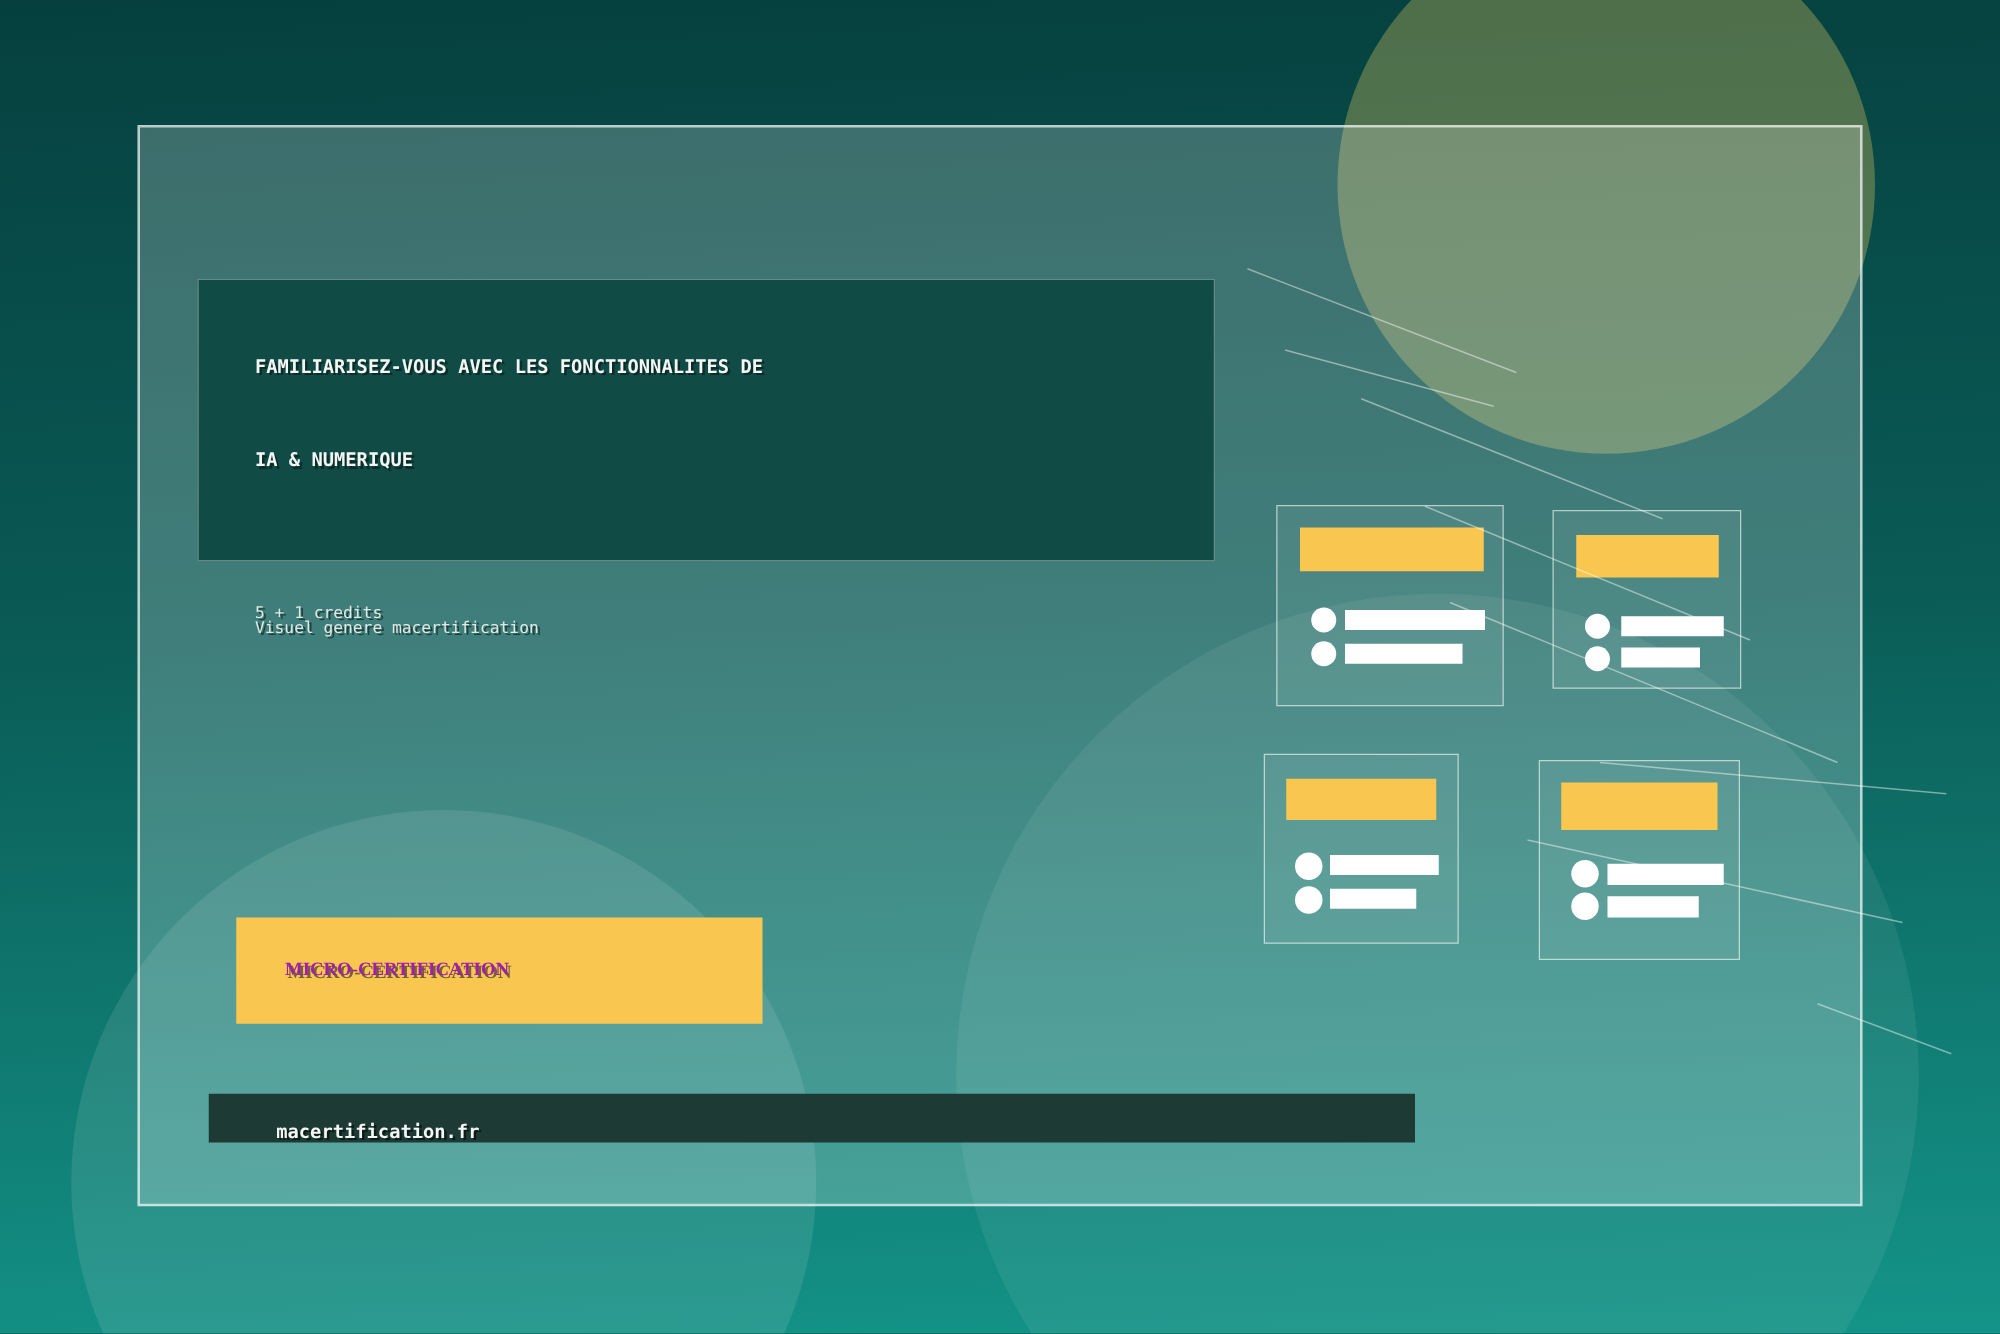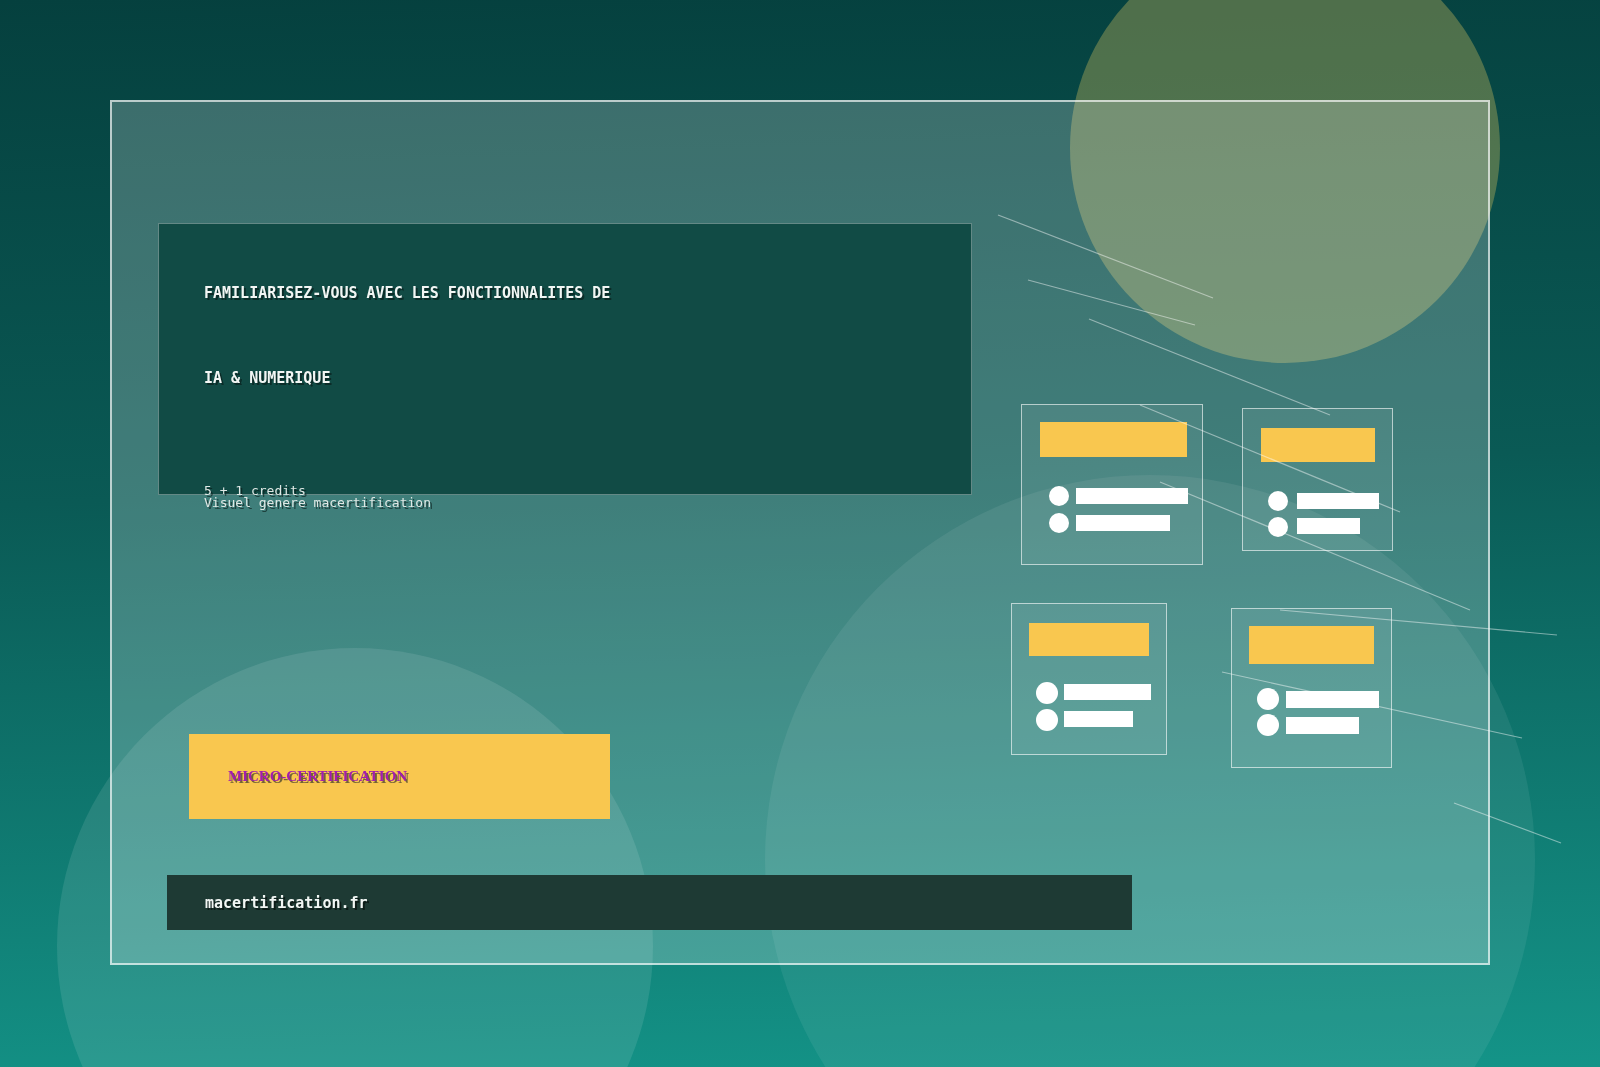--- a/index.html
+++ b/index.html
@@ -35,40 +35,40 @@
     position: absolute;
     left: 110px; top: 100px;
     width: 1380px; height: 865px;
     box-sizing: border-box;
     background: rgba(255,255,255,0.22);
     border: 2px solid rgba(255,255,255,0.65);
   }
   .headline-panel {
     position: absolute;
     left: 158px; top: 223px;
-    width: 814px; height: 272px;
+    width: 814px; height: 226px;
     box-sizing: border-box;
     background: #114B45;
     border: 1px solid rgba(255,255,255,0.35);
   }
   .panel-text {
     position: absolute;
     left: 45px;
     white-space: pre;
     color: #F2F6F4;
     text-shadow: 2px 2px 0 rgba(8,24,22,0.6);
   }
   .headline-line {
     font-size: 15px;
     font-weight: bold;
     line-height: 20px;
     letter-spacing: 0;
   }
   .headline-line1 { top: 59px; }
-  .headline-line2 { top: 134px; margin-top: 10px; }
+  .headline-line2 { top: 134px; }
   .panel-sub {
     font-size: 13px;
     font-weight: normal;
     line-height: 18px;
     color: #DFE8E5;
   }
   .panel-credits { top: 226px; margin-top: 32px; }
   .panel-note { top: 270px; }
   .cta-button {
     position: absolute;
@@ -86,25 +86,25 @@
     font-family: Liberation Serif, serif;
     font-size: 15px;
     font-weight: bold;
     color: #a21caf;
     text-shadow: 2px 2px 0 rgba(70,65,45,0.75);
     white-space: pre;
   }
   .website-bar {
     position: absolute;
     left: 167px; top: 875px;
-    width: 965px; height: 55px;
+    width: 965px; height: 39px;
     background: #1E3A34;
     display: flex;
-    align-items: center;
-    padding-left: 38px;
+    align-items: flex-end;
+    padding-left: 54px;
     box-sizing: border-box;
   }
   .website-link {
     font-size: 15px;
     font-weight: bold;
     color: #F2F6F4;
     text-shadow: 2px 2px 0 rgba(5,15,13,0.7);
     white-space: pre;
     cursor: pointer;
   }

